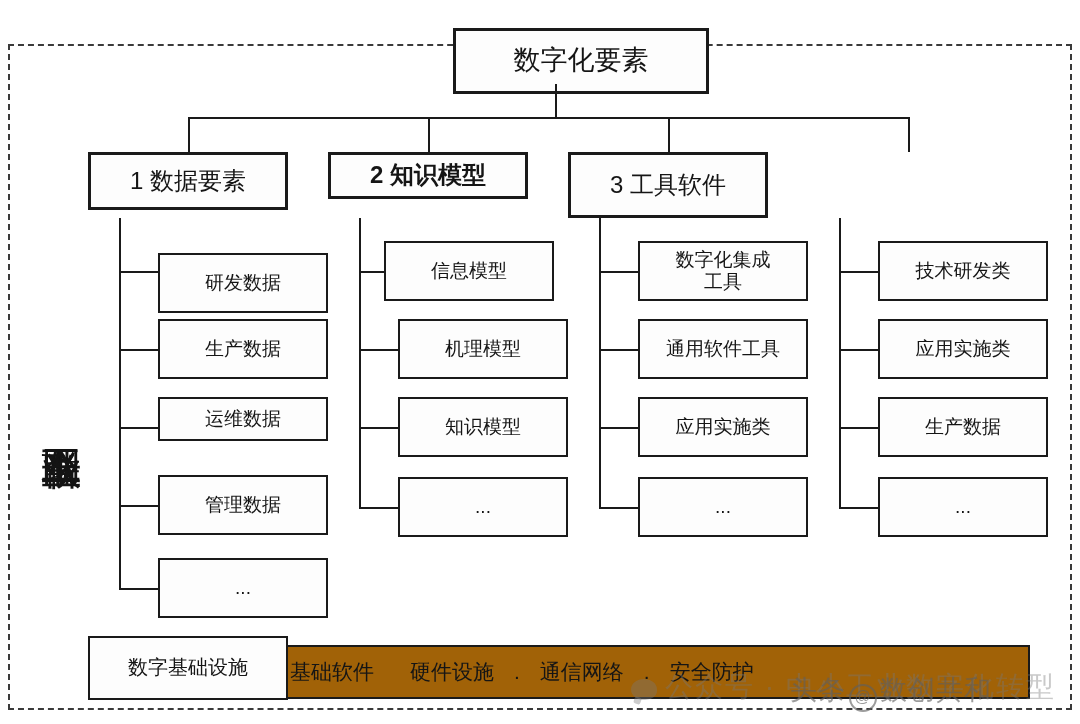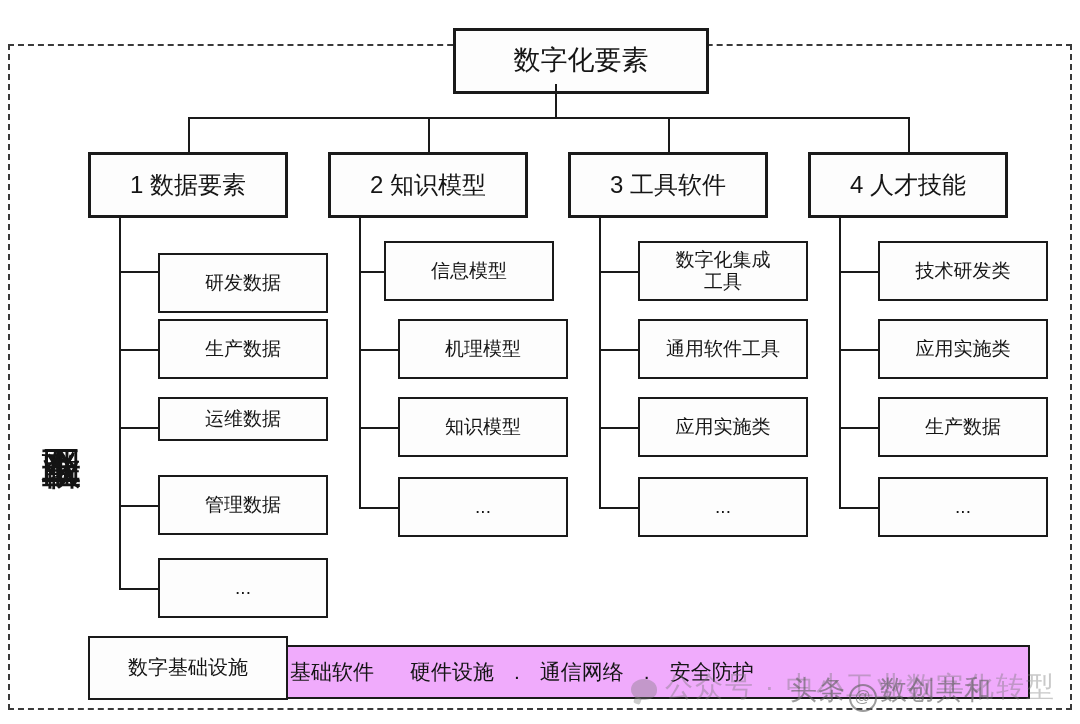--- a/index.html
+++ b/index.html
@@ -66,21 +66,21 @@
     font-size: 20px;
     border-width: 2.5px;
     z-index: 4;
   }
 
   
   .infra-strip {
     position: absolute;
     box-sizing: border-box;
     border: 2.5px solid #1a1a1a;
-    background: #f0abfc;
+    background: #a16207;
     display: flex;
     align-items: center;
     z-index: 2;
   }
   .infra-items {
     display: flex;
     align-items: center;
     gap: 0px;
     padding-left: 120px;
     font-size: 21px;
@@ -181,24 +181,23 @@
 
   <div class="node root" style="left:428px; top:28px; width:256px; height:66px;margin-left:25px;">数字化要素</div>
 
   <div class="ln v" style="left:555px; top:84px; width:2px; height:34px;"></div>
   <div class="ln h" style="left:188px; top:117px; width:722px; height:2px;"></div>
   <div class="ln v" style="left:188px; top:117px; width:2px; height:35px;"></div>
   <div class="ln v" style="left:428px; top:117px; width:2px; height:35px;"></div>
   <div class="ln v" style="left:668px; top:117px; width:2px; height:35px;"></div>
   <div class="ln v" style="left:908px; top:117px; width:2px; height:35px;"></div>
 
-  <div class="node level2" style="left:88px; top:152px; width:200px; height:66px;">1 数据要素</div>
-  <div class="node level2" style="left:328px; top:152px; width:200px; height:66px;">2 知识模型</div>
+  <div class="node level2" style="left:88px; top:152px; width:200px; height:58px;">1 数据要素</div>
+  <div class="node level2" style="left:328px; top:152px; width:200px; height:47px;font-weight:bold;">2 知识模型</div>
   <div class="node level2" style="left:568px; top:152px; width:200px; height:66px;">3 工具软件</div>
-  <div class="node level2" style="left:808px; top:152px; width:200px; height:66px;">4 人才技能</div>
 
   <div class="ln v" style="left:119px; top:218px; width:2px; height:372px;"></div>
   <div class="ln h" style="left:119px; top:271px; width:39px; height:2px;"></div>
   <div class="ln h" style="left:119px; top:349px; width:39px; height:2px;"></div>
   <div class="ln h" style="left:119px; top:427px; width:39px; height:2px;"></div>
   <div class="ln h" style="left:119px; top:505px; width:39px; height:2px;"></div>
   <div class="ln h" style="left:119px; top:588px; width:39px; height:2px;"></div>
 
   <div class="node leaf" style="left:158px; top:241px; width:170px; height:60px;margin-top:12px;">研发数据</div>
   <div class="node leaf" style="left:158px; top:319px; width:170px; height:60px;">生产数据</div>

